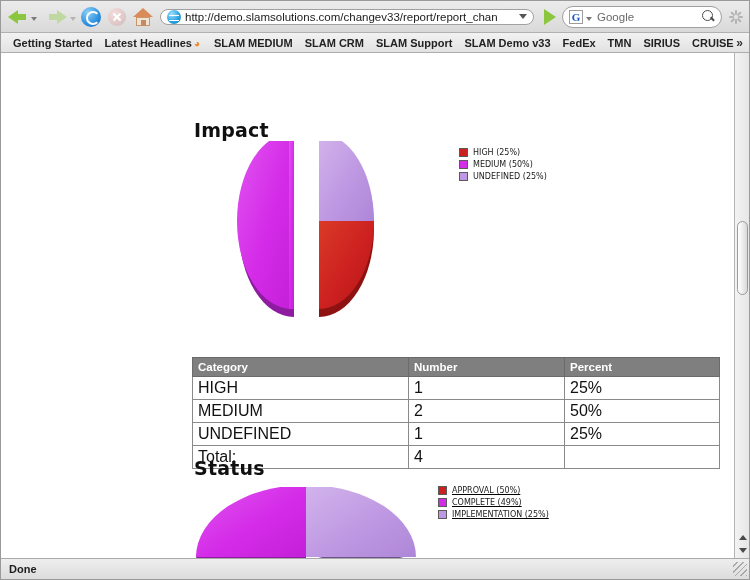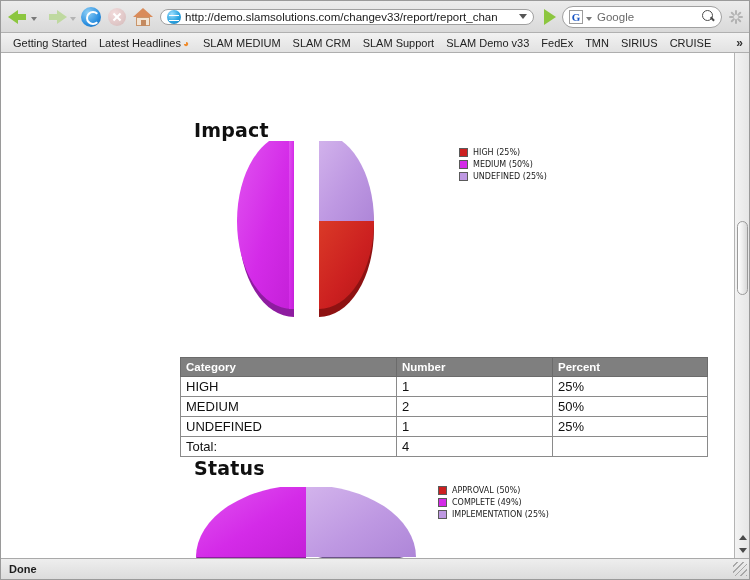--- a/index.html
+++ b/index.html
@@ -171,21 +171,21 @@
 
   
   #bookmarks {
     height: 20px; flex: 0 0 auto;
     background: linear-gradient(to bottom, #f2f2f2 0%, #e2e2e2 100%);
     border-bottom: 1px solid #aeaeae;
     display: flex; align-items: center; padding: 0 6px; gap: 0;
     position: relative;
   }
   .bm {
-    font-size: 11px; font-weight: normal; color: #222222;
+    font-size: 11px; font-weight: bold; color: #222222;
     padding: 0 6px; white-space: nowrap; cursor: default;
     font-family: "Liberation Sans", sans-serif;
   }
   .rss-dot {
     display: inline-block; width: 8px; height: 8px; margin-left: 2px;
     color: #ef8b2c; font-size: 10px; line-height: 8px;
   }
   #bm-overflow {
     position: absolute; right: 6px; font-size: 12px; font-weight: bold; color: #333;
   }
@@ -215,27 +215,28 @@
   }
   .legend-label {
     font-size: 8px; color: #1a1a1a; white-space: nowrap;
     font-family: "DejaVu Sans", sans-serif;
   }
 
   
   #data-table {
     position: absolute; border-collapse: collapse;
     font-family: "Liberation Sans", sans-serif;
+    margin-left: 12px;
   }
   #data-table th {
     background: #7f7f7f; color: #ffffff; font-size: 11.5px; font-weight: bold;
     text-align: left; padding: 3px 5px; border: 1px solid #6b6b6b;
   }
   #data-table td {
-    font-size: 13px; color: #111111; padding: 2px 5px;
+    font-size: 16px; color: #111111; padding: 2px 5px;
     border: 1px solid #8a8a8a; background: #ffffff;
   }
 
   
   #vscroll {
     width: 15px; flex: 0 0 auto;
     background: linear-gradient(to right, #f3f3f3, #e6e6e6);
     border-left: 1px solid #b4b4b4;
     position: relative;
   }
@@ -437,21 +438,21 @@
           <path d="M10 75 A 110 72 0 0 1 120 3 L120 75 Z" fill="#8E1CA0"></path>
           <path d="M120 75 A 110 72 0 0 1 230 75 L120 75 Z" fill="#6B5288"></path>
           <path d="M10 70 A 110 72 0 0 1 120 -2 L120 70 Z" fill="url(#gMag)"></path>
           <path d="M120 70 L120 -2 A 110 72 0 0 1 230 70 Z" fill="url(#gPur)"></path>
 
           <path d="M10 88 L230 88 A 110 72 0 0 1 10 88 Z" fill="#8E1212"></path>
           <path d="M10 84 L230 84 A 110 72 0 0 1 10 84 Z" fill="url(#gRed)"></path>
         </svg>
       </div>
 
-      <div class="legend" style="left:437px; top:433px;">
+      <div class="legend" style="left:437px; top:433px;text-decoration:underline;">
         <div class="legend-row">
           <span class="swatch" style="background:#CC2020;"></span>
           <span class="legend-label">APPROVAL (50%)</span>
         </div>
         <div class="legend-row">
           <span class="swatch" style="background:#D42BE8;"></span>
           <span class="legend-label">COMPLETE (49%)</span>
         </div>
         <div class="legend-row">
           <span class="swatch" style="background:#BE98E2;"></span>

